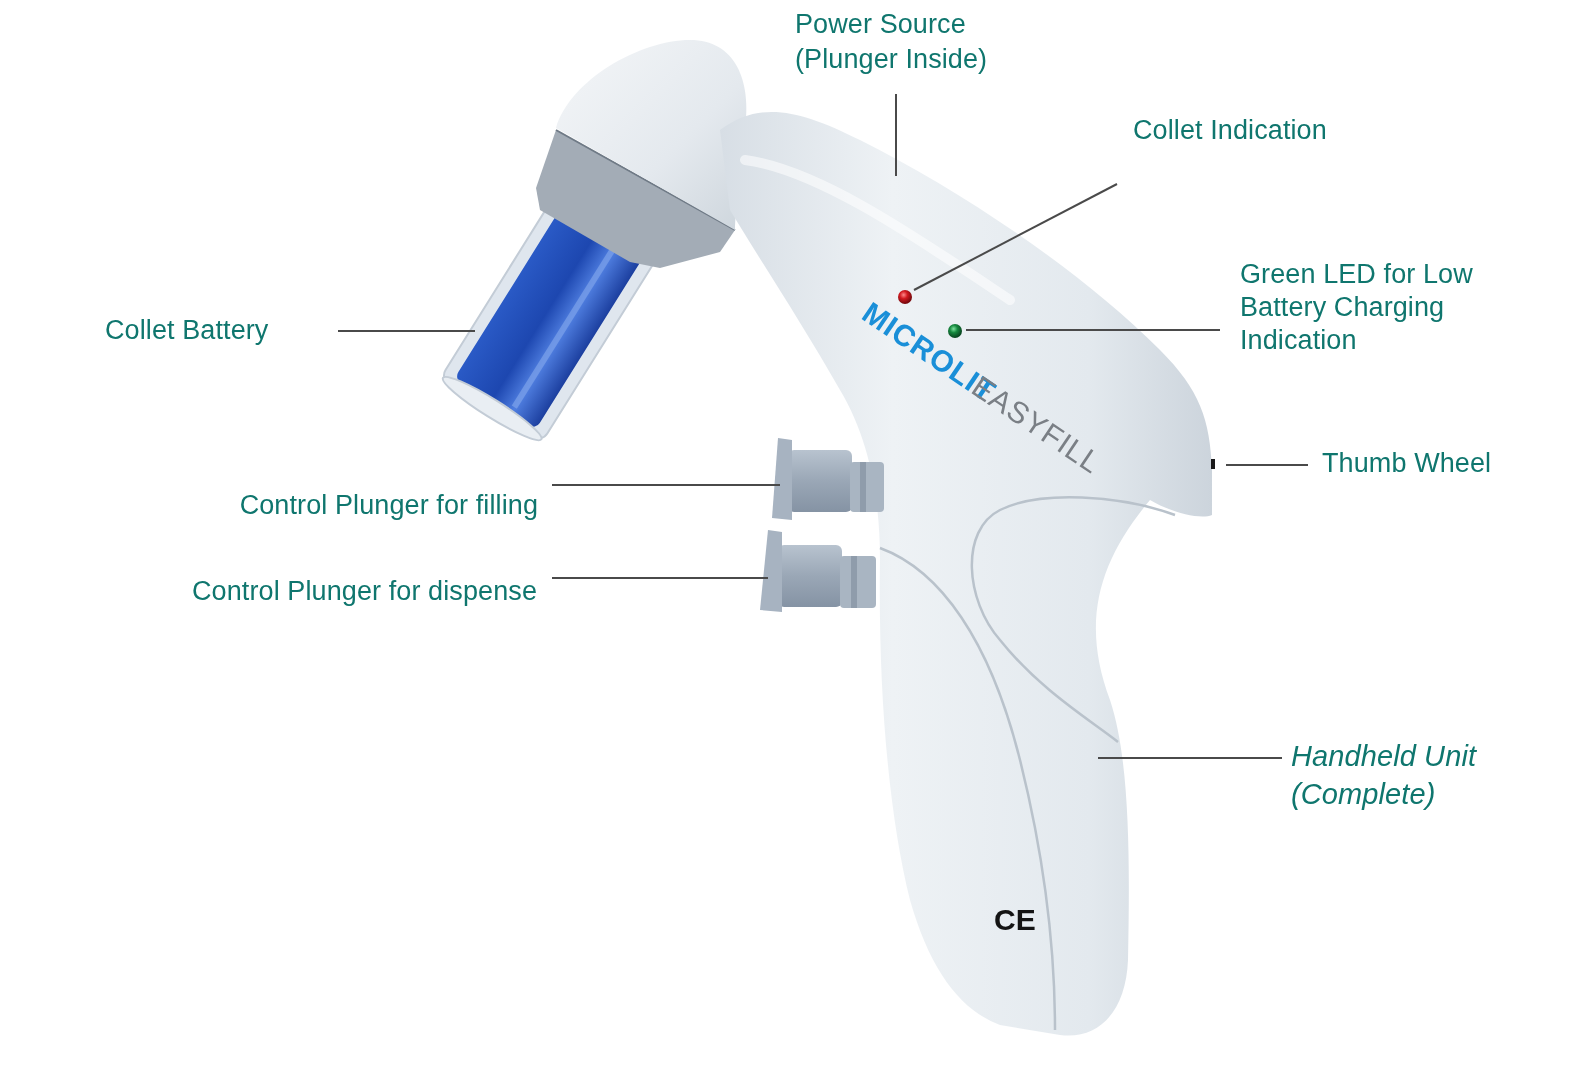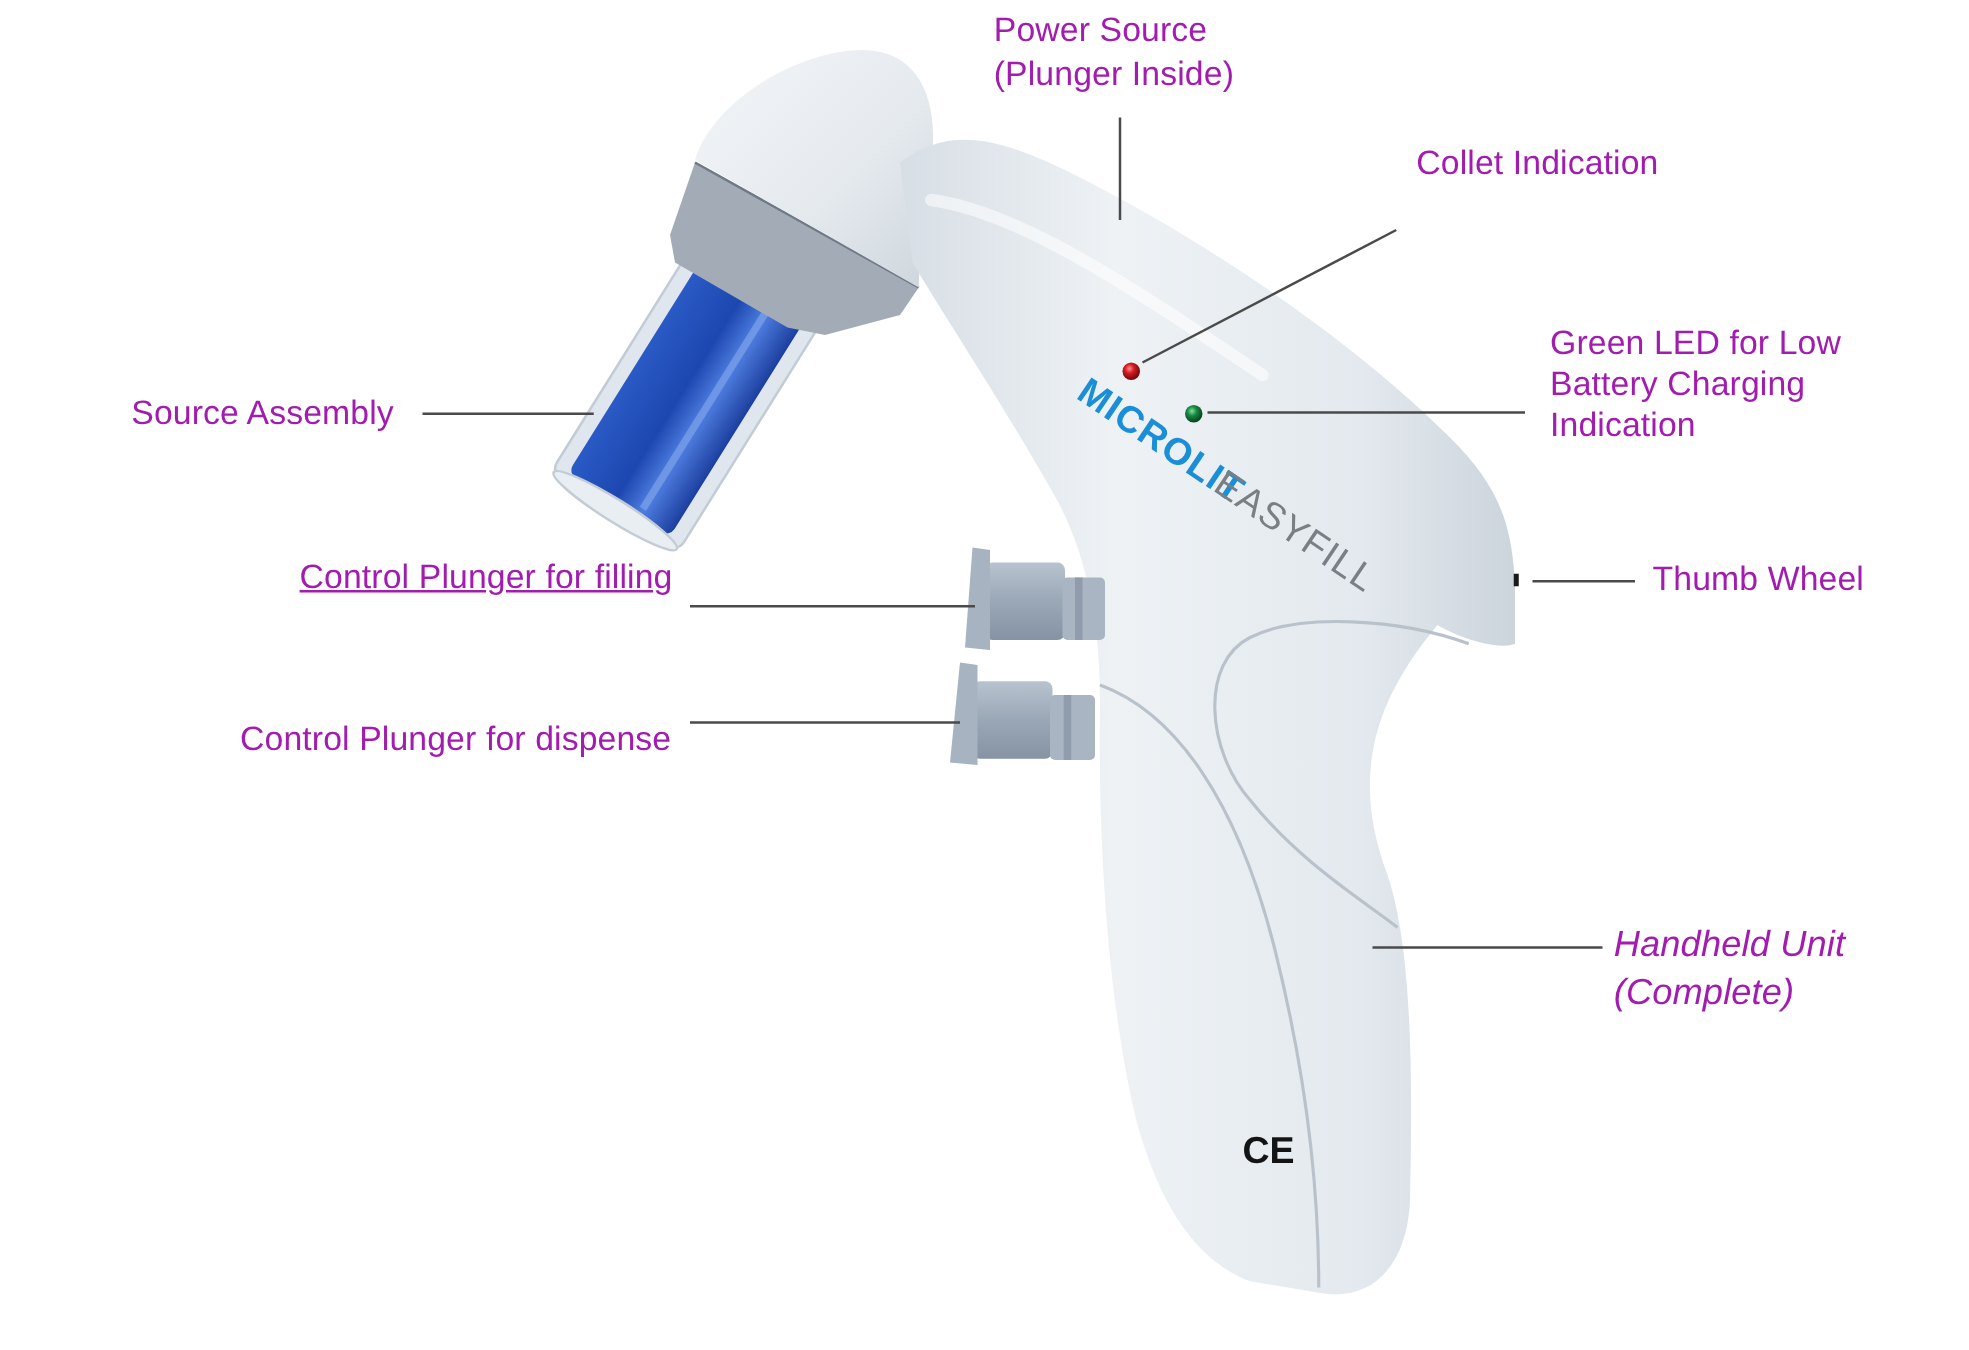--- a/index.html
+++ b/index.html
@@ -4,21 +4,21 @@
   <style>
     html, body { margin: 0; padding: 0; background: #ffffff; }
     body { width: 1575px; height: 1080px; position: relative; overflow: hidden; }
     .stage { position: absolute; left: 0; top: 0; width: 1575px; height: 1080px; }
     .art { position: absolute; left: 0; top: 0; }
     .label {
       position: absolute;
       font-family: "Liberation Sans", sans-serif;
       font-size: 27px;
       line-height: 35px;
-      color: #a21caf;
+      color: #0f766e;
       white-space: nowrap;
       letter-spacing: 0.1px;
     }
     .label.r { text-align: right; }
     .label.big { font-size: 29px; line-height: 38px; }
     .label span { display: block; }
   </style>
 </head>
 <body>
 
@@ -139,28 +139,28 @@
     <span>Collet Indication</span>
   </div>
 
   <div class="label" style="left:1240px; top:258px; line-height:33px;">
     <span>Green LED for Low</span>
     <span>Battery Charging</span>
     <span>Indication</span>
   </div>
 
   <div class="label" style="left:105px; top:313px;">
-    <span>Source Assembly</span>
+    <span>Collet Battery</span>
   </div>
 
   <div class="label" style="left:1322px; top:446px;">
     <span>Thumb Wheel</span>
   </div>
 
-  <div class="label r" style="right:1037px; top:444px;text-decoration:underline;">
+  <div class="label r" style="right:1037px; top:488px;">
     <span>Control Plunger for filling</span>
   </div>
 
   <div class="label r" style="right:1038px; top:574px;">
     <span>Control Plunger for dispense</span>
   </div>
 
   <div class="label big" style="left:1291px; top:737px;font-style:italic;">
     <span>Handheld Unit</span>
     <span>(Complete)</span>

